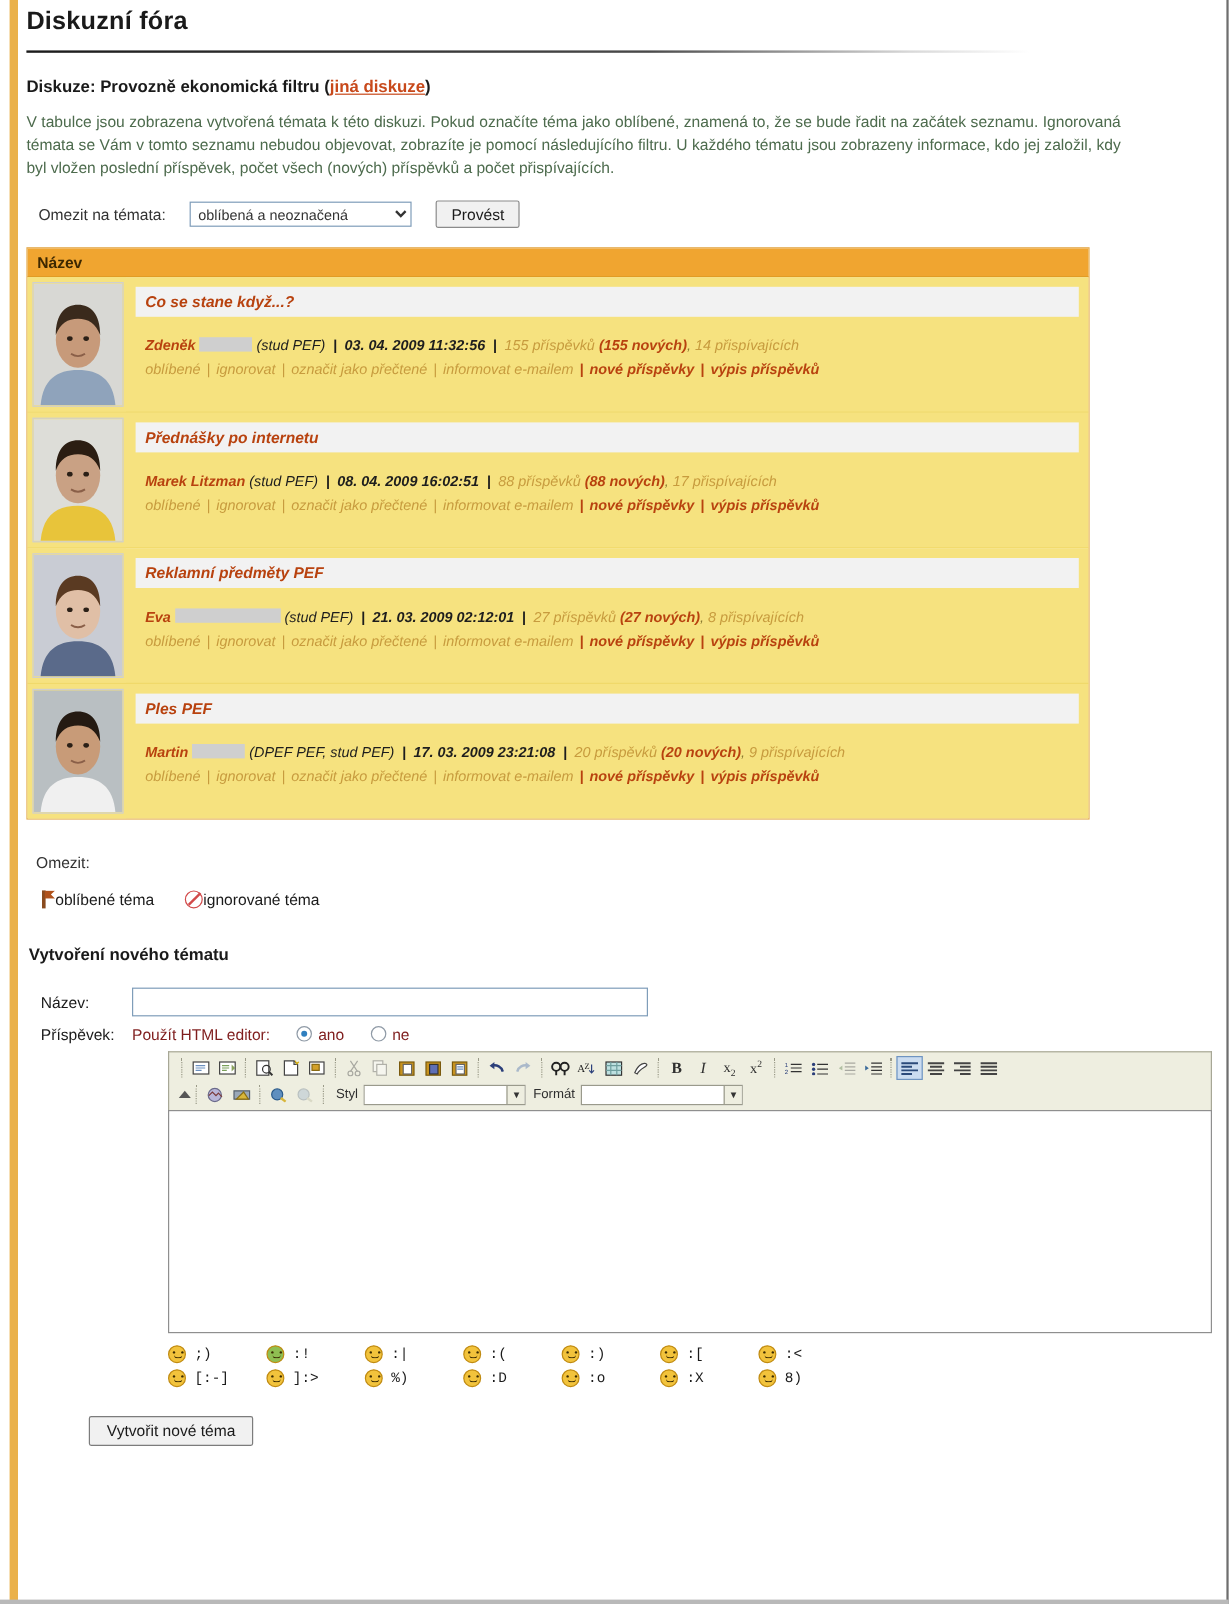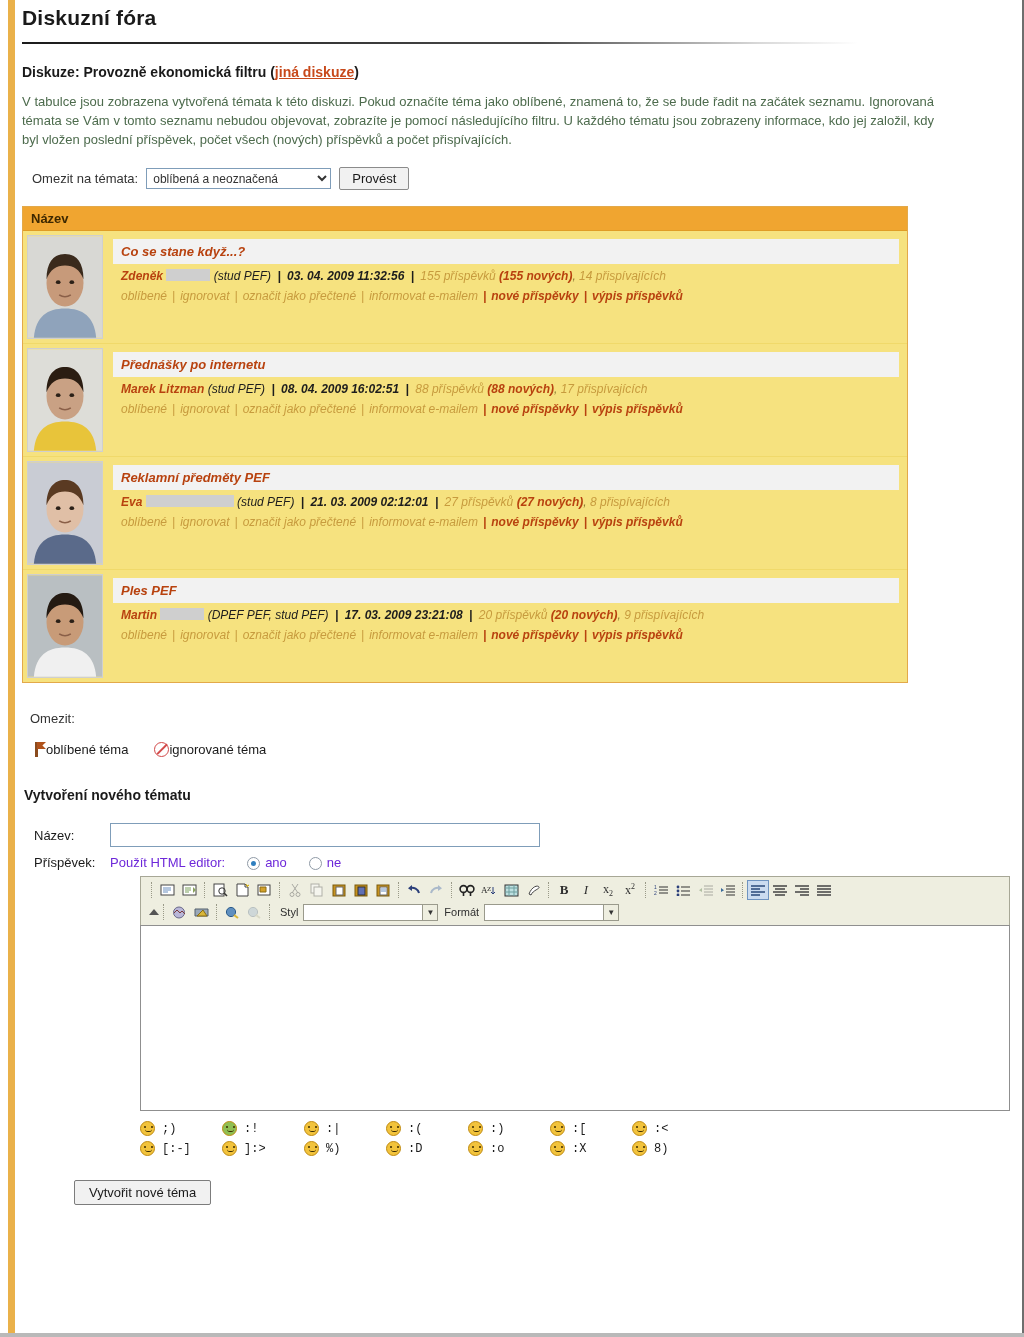--- a/index.html
+++ b/index.html
@@ -30,21 +30,21 @@
     margin:20px 0 0 0;
   }
   h2.section-title .alt-link { color:#c8491b; font-weight:bold; }
   h2.section-title .paren { color:#1a1a1a; font-weight:bold; }
 
   p.intro {
     color:#4d6b4d; font-size:13px; line-height:19px;
     margin:12px 0 0 0; width:912px; text-align:justify;
   }
 
-  .filter-row { margin-top:18px; display:flex; align-items:center; gap:8px; padding-left:10px; }
+  .filter-row { margin-top:18px; display:flex; align-items:center; gap:20px; padding-left:10px; }
   .filter-row label { font-size:13px; color:#333; }
   select.filter-select {
     font-family:"Liberation Sans", sans-serif; font-size:12px;
     border:1px solid #7f9db9; background:#fff; color:#333;
     padding:2px 2px; width:185px; height:21px;
   }
   button.go-btn {
     font-family:"Liberation Sans", sans-serif; font-size:13px;
     background:#f1f1f1; border:1px solid #8b8b8b; color:#1a1a1a;
     padding:2px 12px; height:23px; cursor:pointer;
@@ -63,21 +63,21 @@
     width:82px; min-height:110px; padding:4px 0 4px 4px; flex:0 0 82px;
     display:flex; align-items:flex-start; justify-content:flex-start;
     background:#f6e27f;
   }
   .avatar { width:76px; height:104px; border:1px solid #cfcfcf; display:block; }
   .topic-main { flex:1; padding:0 8px 10px 8px;font-style:italic; }
   .topic-title-band {
     background:#f2f2f2; color:#b8420f; font-weight:bold; font-size:13px;
     padding:5px 8px; margin:8px 0 0 0;
   }
-  .topic-meta { font-size:12px; color:#8a7a30; margin:4px 0 0 8px; line-height:17px; }
+  .topic-meta { font-size:12px; color:#8a7a30; margin:16px 0 0 8px; line-height:17px; }
   .topic-meta .author { color:#b8420f; font-weight:bold; }
   .topic-meta .redacted {
     display:inline-block; background:#cfcfcf; height:12px; vertical-align:-1px;
   }
   .topic-meta .dept { color:#1d1d1d; }
   .topic-meta .sep { color:#1d1d1d; font-weight:bold; padding:0 3px; }
   .topic-meta .date { color:#1d1d1d; font-weight:bold; }
   .topic-meta .posts { color:#c79b3e; }
   .topic-meta .new { color:#b8420f; font-weight:bold; }
   .topic-meta .contrib { color:#c79b3e; }
@@ -115,21 +115,21 @@
 
   
   .form-area { margin-top:20px; }
   .form-line { display:flex; align-items:center; }
   .form-line .flabel { width:88px; font-size:13px; color:#1a1a1a; padding-left:12px; }
   input.title-input {
     width:430px; height:24px; border:1px solid #7f9db9; background:#fff;
     font-family:"Liberation Sans", sans-serif; font-size:13px; padding:2px 4px;
   }
   .form-line.second { margin-top:8px; }
-  .radio-group { display:flex; align-items:flex-end; gap:5px; font-size:13px; color:#6d28d9; }
+  .radio-group { display:flex; align-items:flex-start; gap:5px; font-size:13px; color:#7f1d1d; }
   .radio {
     width:13px; height:13px; border-radius:50%; border:1px solid #8f9aa6; background:#fff;
     display:inline-block; position:relative;
   }
   .radio.checked::after {
     content:""; position:absolute; left:3px; top:3px; width:5px; height:5px;
     border-radius:50%; background:#2f7fbf;
   }
   .radio-group .gap { width:12px; display:inline-block; }
 

